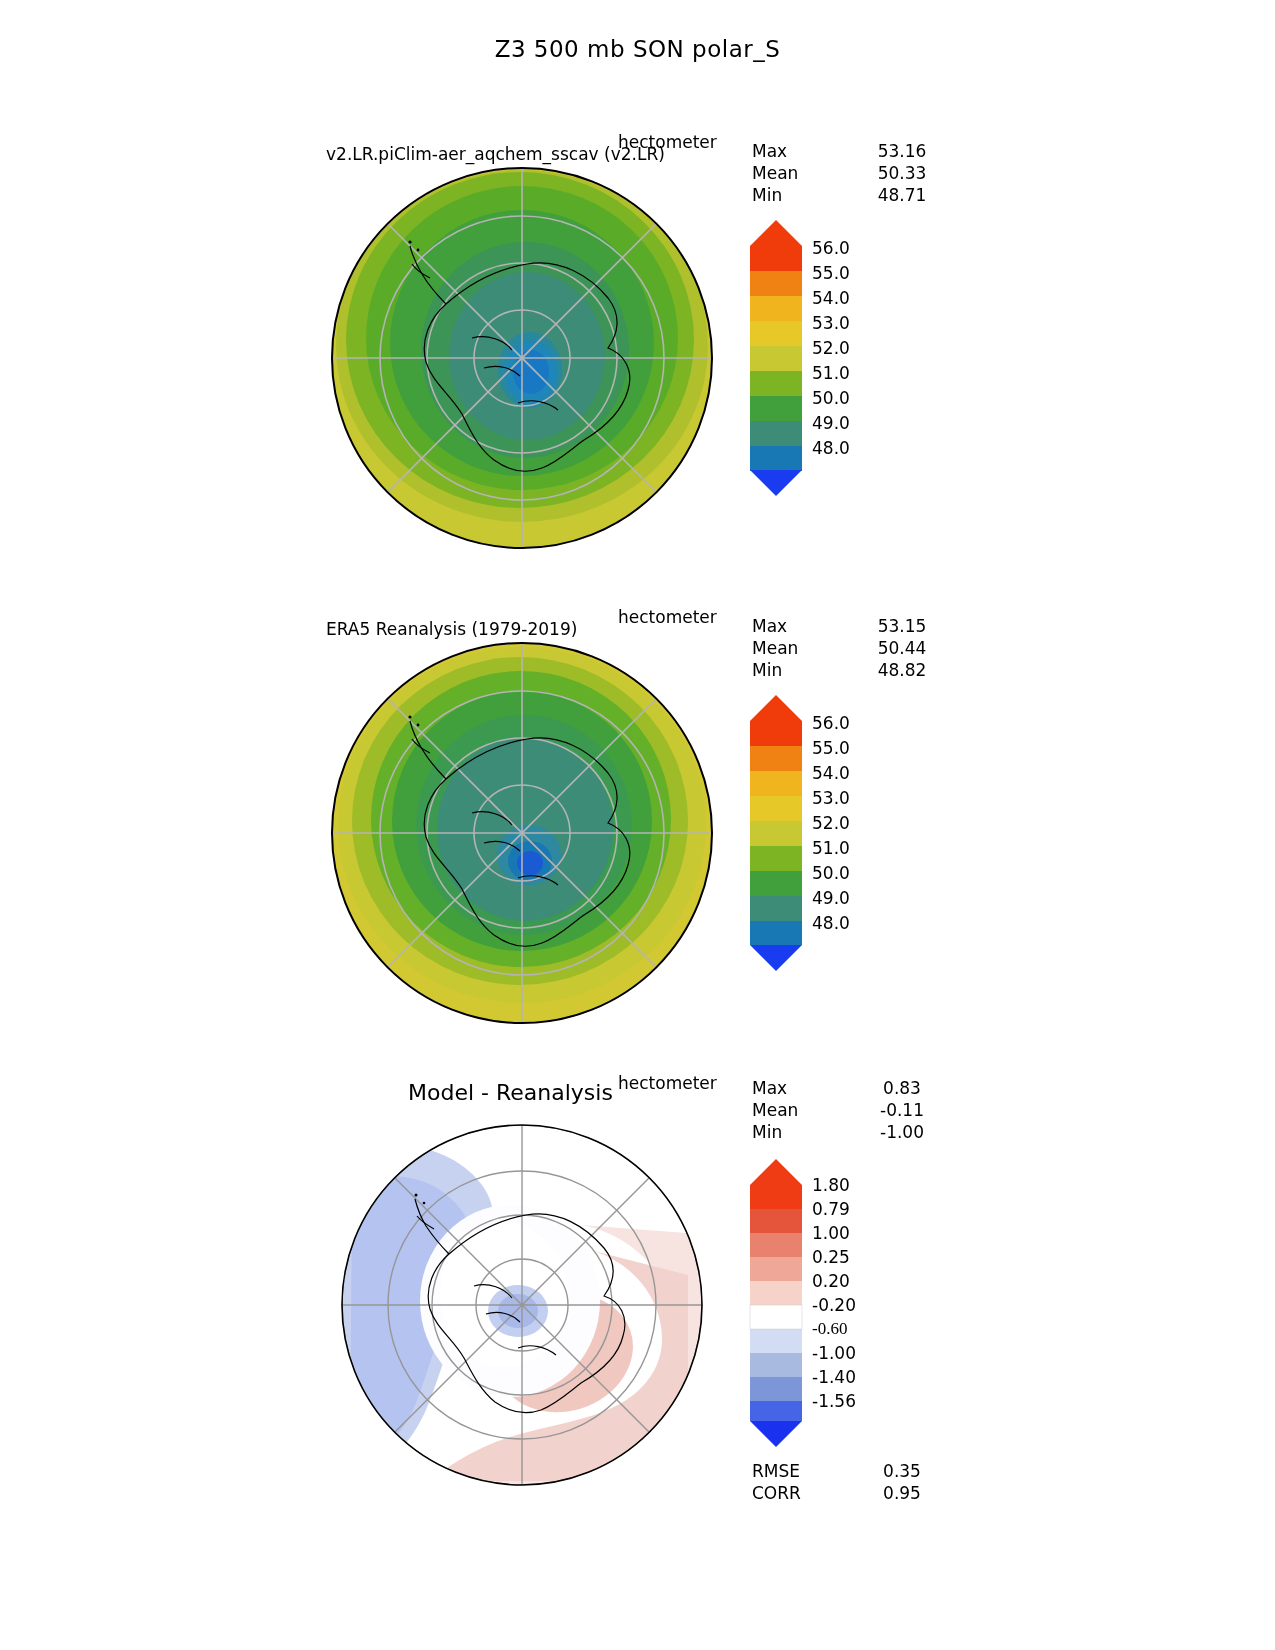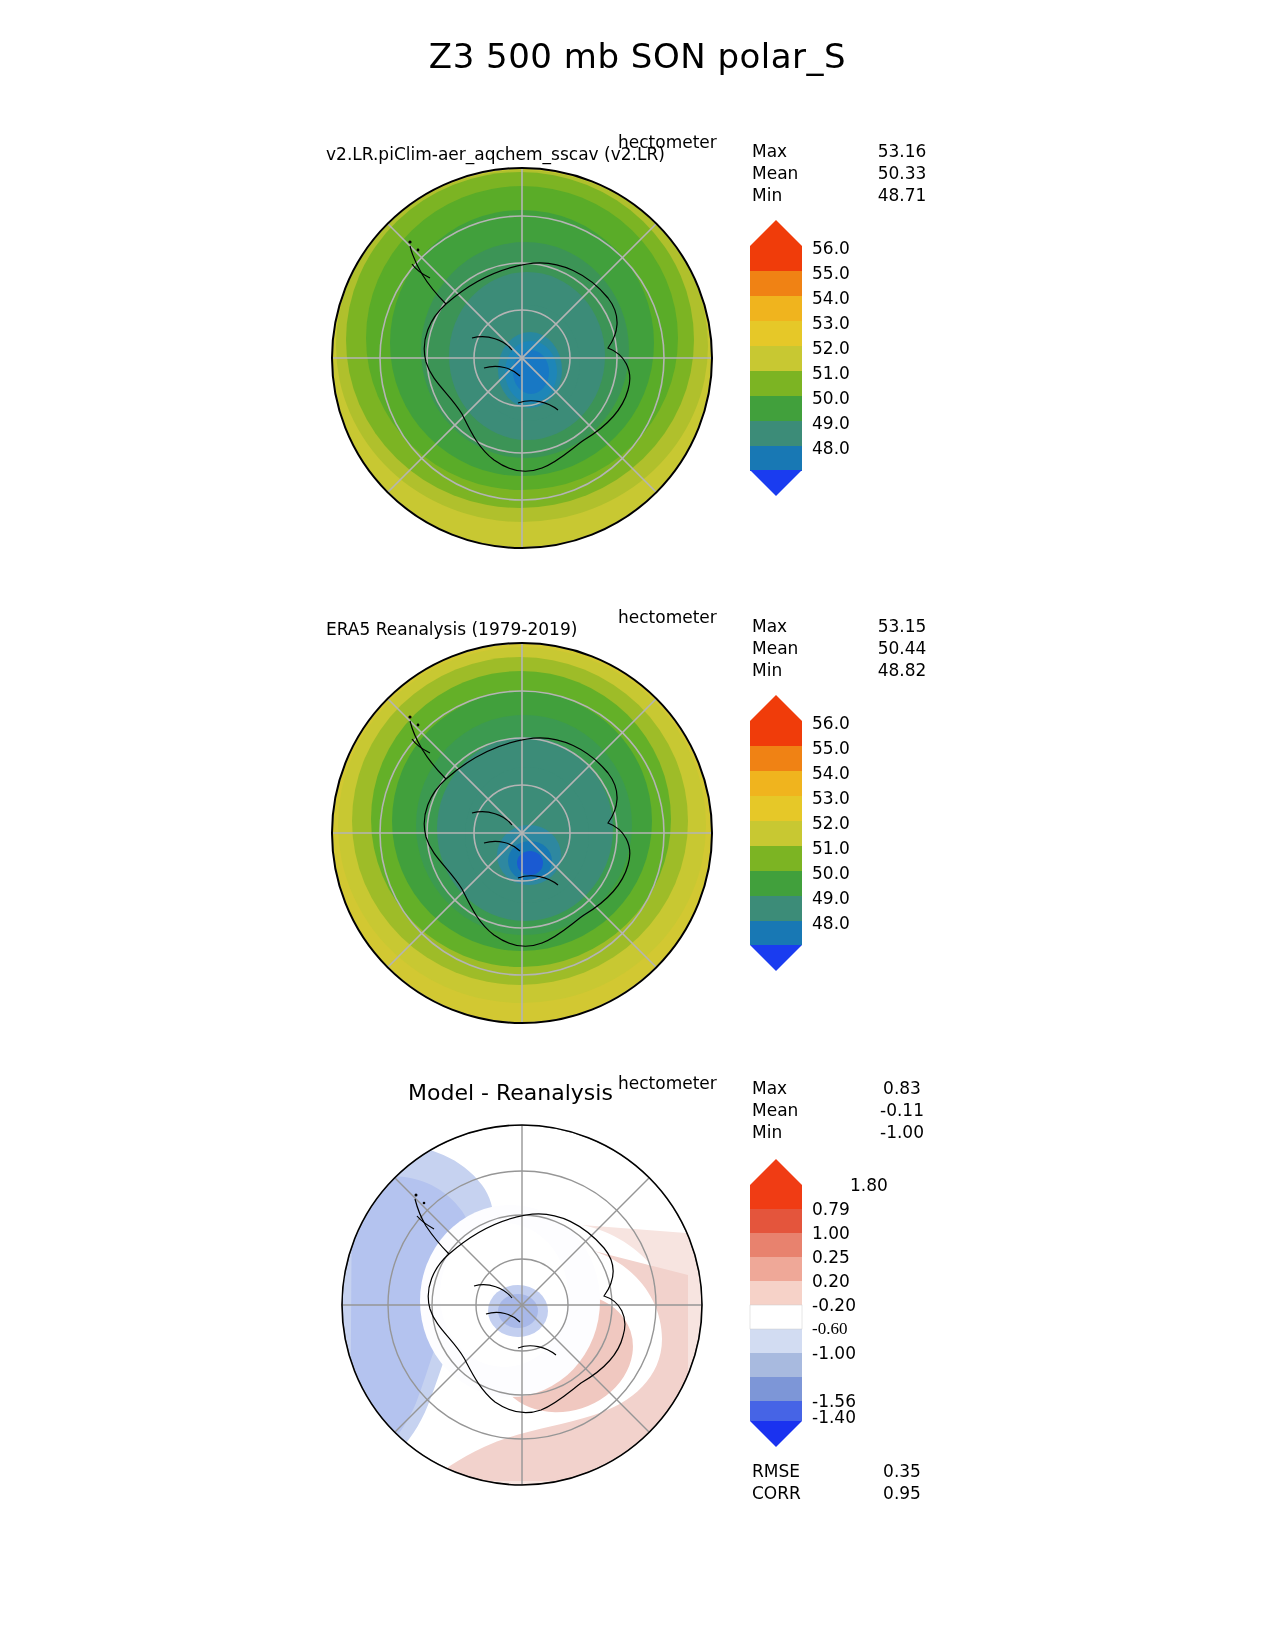--- a/index.html
+++ b/index.html
@@ -14,21 +14,21 @@
     font-family: "DejaVu Sans", sans-serif;
     color: #000000;
     overflow: hidden;
   }
   .page-title {
     position: absolute;
     top: 36px;
     left: 0;
     width: 1275px;
     text-align: center;
-    font-size: 34px;
+    font-size: 23px;
     letter-spacing: 0.5px;
   }
 
   
   .panel {
     position: absolute;
     left: 0;
     width: 1275px;
   }
   .panel-1 { top: 110px; height: 470px; }
@@ -359,29 +359,29 @@
       <rect x="2" y="122" width="52" height="24" fill="#f6d2c8"></rect>
       <rect x="2" y="146" width="52" height="24" fill="#ffffff"></rect>
       <rect x="2" y="170" width="52" height="24" fill="#d2dcf2"></rect>
       <rect x="2" y="194" width="52" height="24" fill="#a8badf"></rect>
       <rect x="2" y="218" width="52" height="24" fill="#7d96d7"></rect>
       <rect x="2" y="242" width="52" height="20" fill="#4664e6"></rect>
       <polygon points="28,288 54,262 2,262" fill="#1a32f0"></polygon>
       <rect x="2" y="146" width="52" height="24" fill="none" stroke="#cccccc" stroke-width="0.5"></rect>
     </svg>
     <div class="cbar-labels">
-      <div style="top:16px;margin-left:38px;">1.80</div>
+      <div style="top:16px;">1.80</div>
       <div style="top:40px;">0.79</div>
       <div style="top:64px;">1.00</div>
       <div style="top:88px;">0.25</div>
       <div style="top:112px;">0.20</div>
       <div style="top:136px;">-0.20</div>
       <div style="top:160px;font-family:Liberation Serif, serif;">-0.60</div>
       <div style="top:184px;">-1.00</div>
-      <div style="top:208px;margin-top:40px;">-1.40</div>
+      <div style="top:208px;">-1.40</div>
       <div style="top:232px;">-1.56</div>
     </div>
   </div>
 
   <div class="footer-stats" style="left:752px; top:405px;">
     <div class="stats" style="position:relative; left:0; top:0;">
       <div class="row">
           <span class="k">RMSE</span>
           <span class="v">0.35</span>
         </div>

